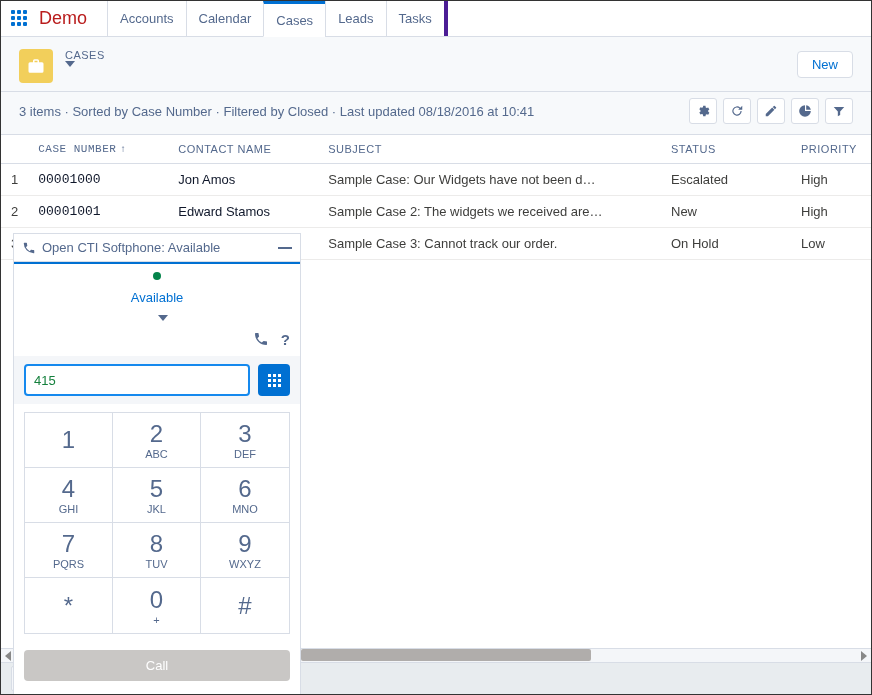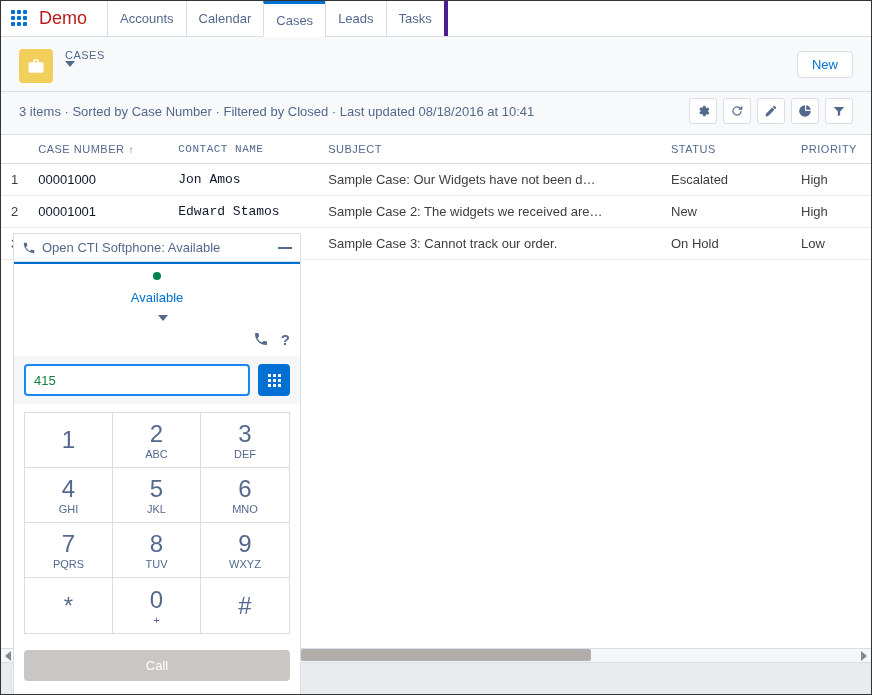--- a/index.html
+++ b/index.html
@@ -146,22 +146,22 @@
       padding: 8px 10px;
       border-bottom: 1px solid #ecebea;
       font-size: 13px;
       color: #3e3e3c;
       white-space: nowrap;
       overflow: hidden;
       text-overflow: ellipsis;
     }
     .table td.link { color: #0f172a; cursor: pointer; }
     .col-idx { width: 26px; color: #54698d; }
-    .col-case { width: 140px; }
-    .col-contact { width: 150px; font-family: Liberation Mono, monospace; }
+    .col-case { width: 140px; font-family: Liberation Mono, monospace; }
+    .col-contact { width: 150px; }
     .col-subject { max-width: 260px; }
     .col-status { width: 130px; }
     .col-prio { width: 80px; }
     .sort-asc { font-size: 10px; margin-left: 4px; }
     
     .softphone {
       position: absolute;
       left: 12px;
       top: 232px;
       width: 288px;

